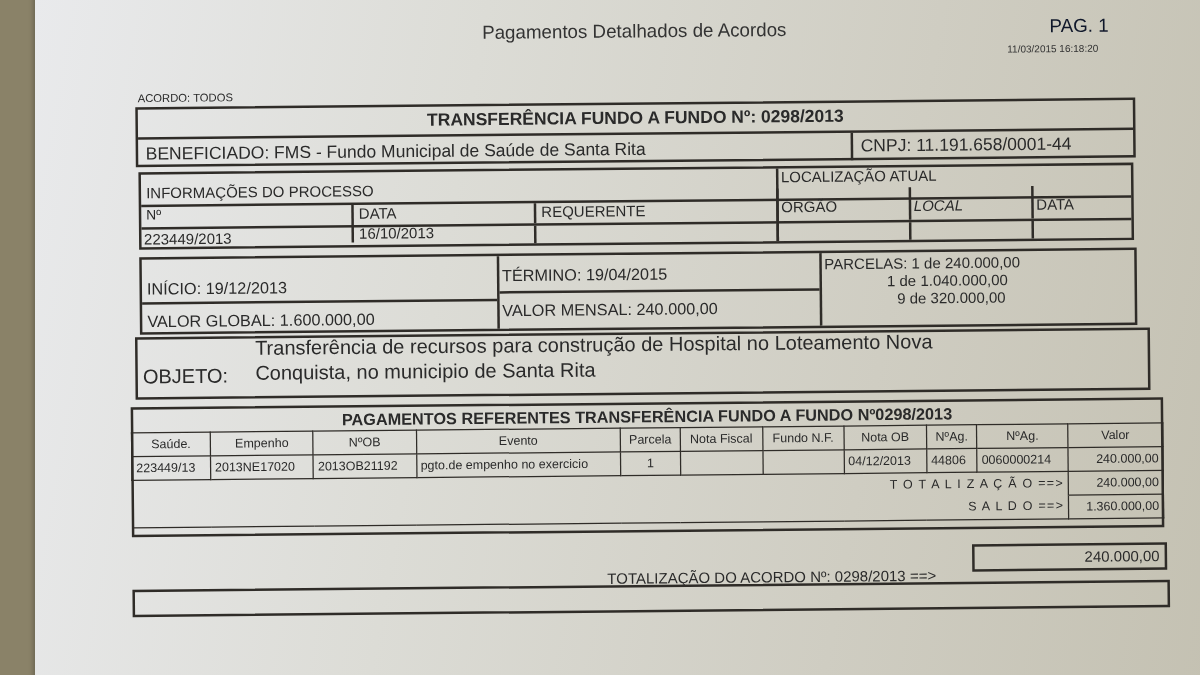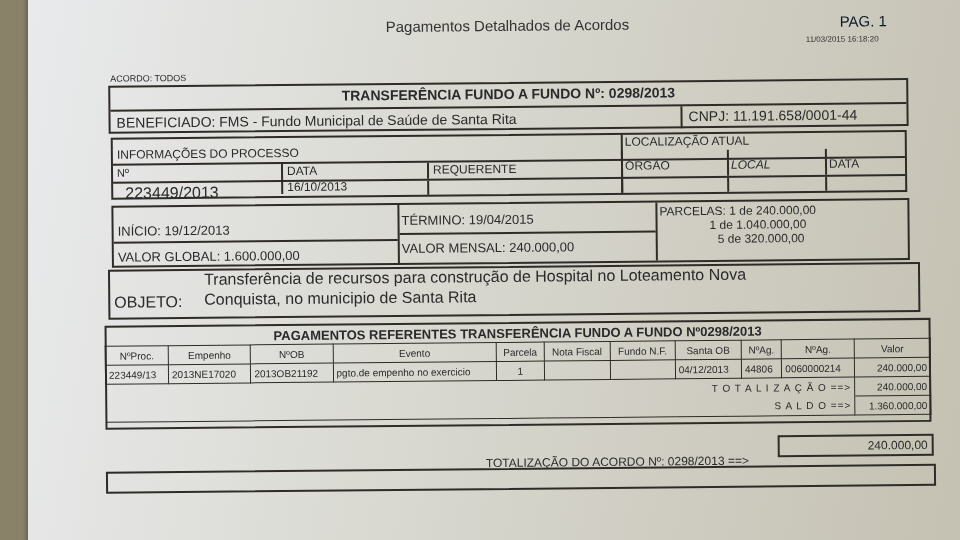--- a/index.html
+++ b/index.html
@@ -58,63 +58,63 @@
     </div>
     <div class="cell bt" style="left:0; top:24px; width:792px; height:18px;">
       <div class="cell" style="left:4px; top:1px; font-size:11px;">Nº</div>
       <div class="cell bl" style="left:168px; top:0; height:16px; padding-left:4px; font-size:12px;">DATA</div>
       <div class="cell bl" style="left:314px; top:0; height:16px; padding-left:4px; font-size:12px;">REQUERENTE</div>
       <div class="cell bl" style="left:508px; top:-10px; height:26px; padding:8px 0 0 2px; font-size:12px;">ÓRGÃO</div>
       <div class="cell bl" style="left:614px; top:-10px; height:26px; padding:8px 0 0 2px; font-size:12px;font-style:italic;">LOCAL</div>
       <div class="cell bl" style="left:712px; top:-10px; height:26px; padding:8px 0 0 2px; font-size:12px;">DATA</div>
     </div>
     <div class="cell bt" style="left:0; top:42px; width:792px; height:16px;">
-      <div class="cell" style="left:12px; top:1px; font-size:16px;">223449/2013</div>
+      <div class="cell" style="left:2px; top:1px; font-size:12px;">223449/2013</div>
       <div class="cell bl" style="left:168px; top:-2px; height:14px; padding-left:4px; font-size:12px;">16/10/2013</div>
       <div class="cell bl" style="left:314px; top:0; height:14px;"></div>
       <div class="cell bl" style="left:508px; top:0; height:14px;"></div>
       <div class="cell bl" style="left:614px; top:0; height:14px;"></div>
       <div class="cell bl" style="left:712px; top:0; height:14px;"></div>
     </div>
   </div>
 
   <div class="box" style="left:112px; top:202px; width:798px; height:62px;">
     <div class="cell" style="left:4px; top:16px;">INÍCIO: 19/12/2013</div>
     <div class="cell bt" style="left:0; top:34px; width:284px; padding:6px 0 0 4px;">VALOR GLOBAL: 1.600.000,00</div>
     <div class="cell bl" style="left:284px; top:0; width:258px; height:58px;">
       <div class="cell" style="left:2px; top:8px;">TÉRMINO: 19/04/2015</div>
       <div class="cell bt" style="left:0; top:28px; width:256px; padding:6px 0 0 2px;">VALOR MENSAL: 240.000,00</div>
     </div>
     <div class="cell bl" style="left:542px; top:0; width:252px; height:58px; font-size:12px;">
       <div style="position:absolute; left:2px; top:2px;">PARCELAS: 1 de 240.000,00</div>
       <div style="position:absolute; left:52px; top:16px;">1 de 1.040.000,00</div>
-      <div style="position:absolute; left:60px; top:30px;">5 de 320.000,00</div>
+      <div style="position:absolute; left:60px; top:30px;">9 de 320.000,00</div>
     </div>
   </div>
 
   <div class="box" style="left:108px; top:266px; width:812px; height:50px;">
     <div class="cell" style="left:4px; top:22px; font-size:16px;">OBJETO:</div>
     <div class="cell" style="left:94px; top:0px; font-size:16px;">Transferência de recursos para construção de Hospital no Loteamento Nova</div>
     <div class="cell" style="left:94px; top:20px; font-size:16px;">Conquista, no municipio de Santa Rita</div>
   </div>
 
   <div class="box" style="left:104px; top:322px; width:826px; height:104px;">
     <div class="cell bold" style="left:0; top:2px; width:822px; text-align:center; font-size:13px;">PAGAMENTOS REFERENTES TRANSFERÊNCIA FUNDO A FUNDO Nº0298/2013</div>
   </div>
   <table class="pag" style="left:104px; top:342px; width:826px;">
     <tbody>
         <tr>
-      <td class="c">NºProc.</td>
+      <td class="c">Saúde.</td>
       <td class="c">Empenho</td>
       <td class="c">NºOB</td>
       <td class="c">Evento</td>
       <td class="c">Parcela</td>
       <td class="c">Nota Fiscal</td>
       <td class="c">Fundo N.F.</td>
-      <td class="c">Santa OB</td>
+      <td class="c">Nota OB</td>
       <td class="c">NºAg.</td>
       <td class="c">NºAg.</td>
       <td class="c">Valor</td>
     </tr>
     <tr>
       <td>223449/13</td>
       <td>2013NE17020</td>
       <td>2013OB21192</td>
       <td>pgto.de empenho no exercicio</td>
       <td class="c">1</td>

